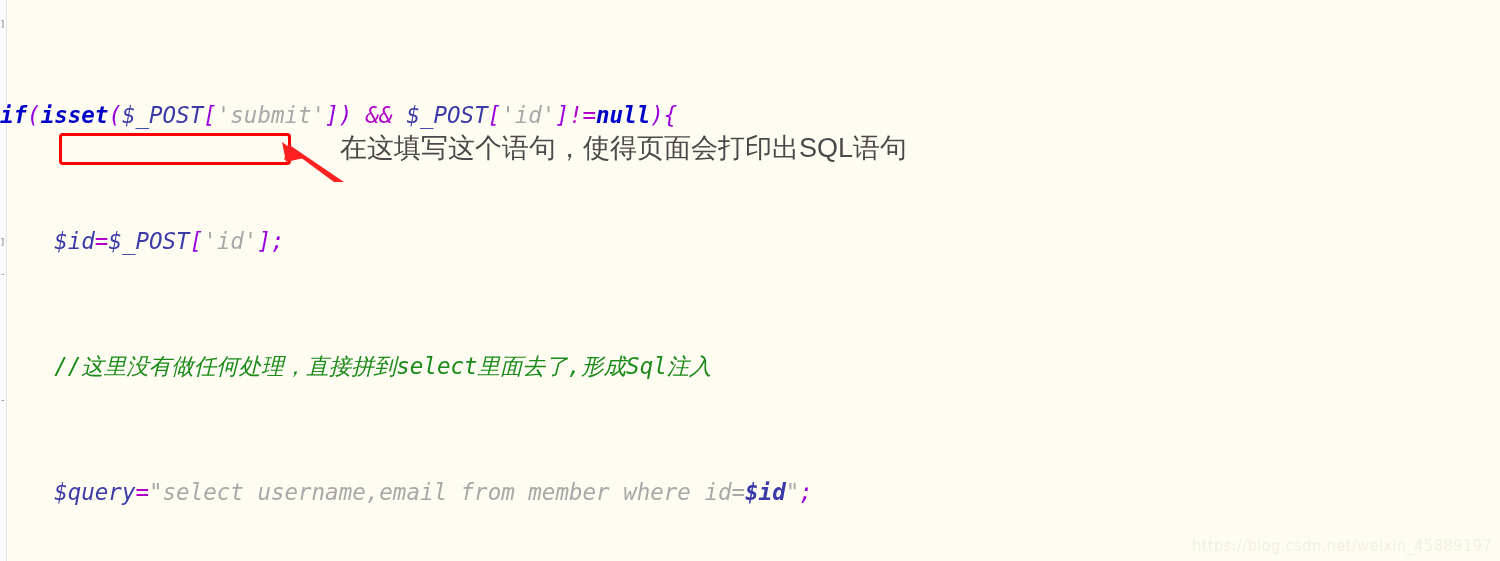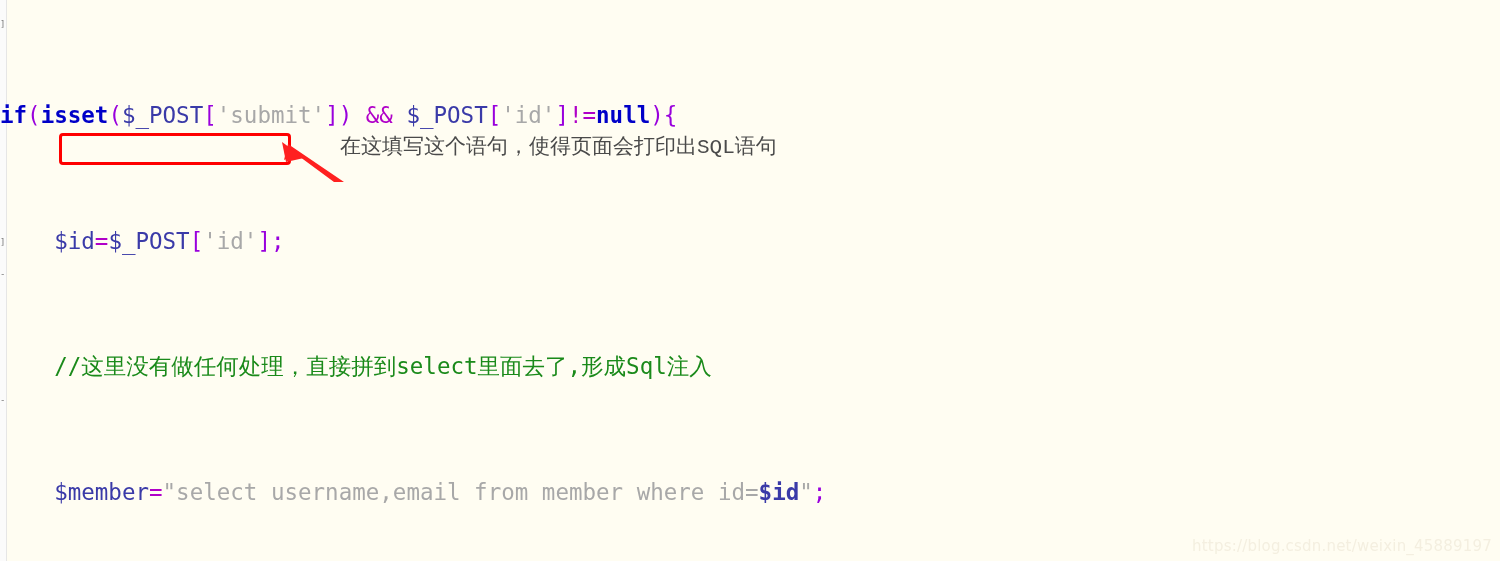--- a/index.html
+++ b/index.html
@@ -42,21 +42,21 @@
     position: absolute;
     left: 0px;
     top: 6px;
     width: 1500px;
     font-size: 22.5px;
     line-height: 31.4px;
     letter-spacing: 0px;
     white-space: pre;
     font-family: "DejaVu Sans Mono", "Liberation Mono", monospace;
   }
-  .code .ln { display: block; height: 31.4px; }
+  .code .ln { display: block; height: 31.4px; font-style: italic; }
 
   
   .kw      { color: #0000c8; font-weight: bold; }
   .fn      { color: #0000c8; font-weight: bold; }
   .var     { color: #3a3aa8; }
   .varb    { color: #3a3aa8; font-weight: bold; }
   .str     { color: #a8a8a8; }
   .punc    { color: #9900dd; }
   .op      { color: #b000c8; }
   .cmt     { color: #1a8a1a; }
@@ -83,22 +83,22 @@
     width: 70px;
     height: 48px;
     pointer-events: none;
   }
 
   
   .anno-text {
     position: absolute;
     left: 340px;
     top: 133px;
-    font-family: Liberation Mono, monospace;
-    font-size: 21px;
+    font-family: Liberation Sans, sans-serif;
+    font-size: 27px;
     line-height: 30px;
     color: #4a4a4a;
     white-space: pre;
   }
 
   
   .watermark {
     position: absolute;
     right: 8px;
     bottom: 6px;
@@ -123,21 +123,21 @@
   </div>
 
   <div class="code">
 
     <span class="ln"><span class="kw">if</span><span class="punc">(</span><span class="fn">isset</span><span class="punc">(</span><span class="var">$_POST</span><span class="punc">[</span><span class="str">'submit'</span><span class="punc">]</span><span class="punc">)</span><span class="op"> &amp;&amp; </span><span class="var">$_POST</span><span class="punc">[</span><span class="str">'id'</span><span class="punc">]</span><span class="op">!=</span><span class="kw">null</span><span class="punc">)</span><span class="brace">{</span></span>
 
     <span class="ln">    <span class="var">$id</span><span class="op">=</span><span class="var">$_POST</span><span class="punc">[</span><span class="str">'id'</span><span class="punc">]</span><span class="punc">;</span></span>
 
     <span class="ln">    <span class="cmt">//这里没有做任何处理，直接拼到select里面去了,形成Sql注入</span></span>
 
-    <span class="ln">    <span class="var">$member</span><span class="op">=</span><span class="str">"select username,email from member where id=</span><span class="varb">$id</span><span class="str">"</span><span class="punc">;</span></span>
+    <span class="ln">    <span class="var">$query</span><span class="op">=</span><span class="str">"select username,email from member where id=</span><span class="varb">$id</span><span class="str">"</span><span class="punc">;</span></span>
 
     
 
     
 
     
 
     
 
     

